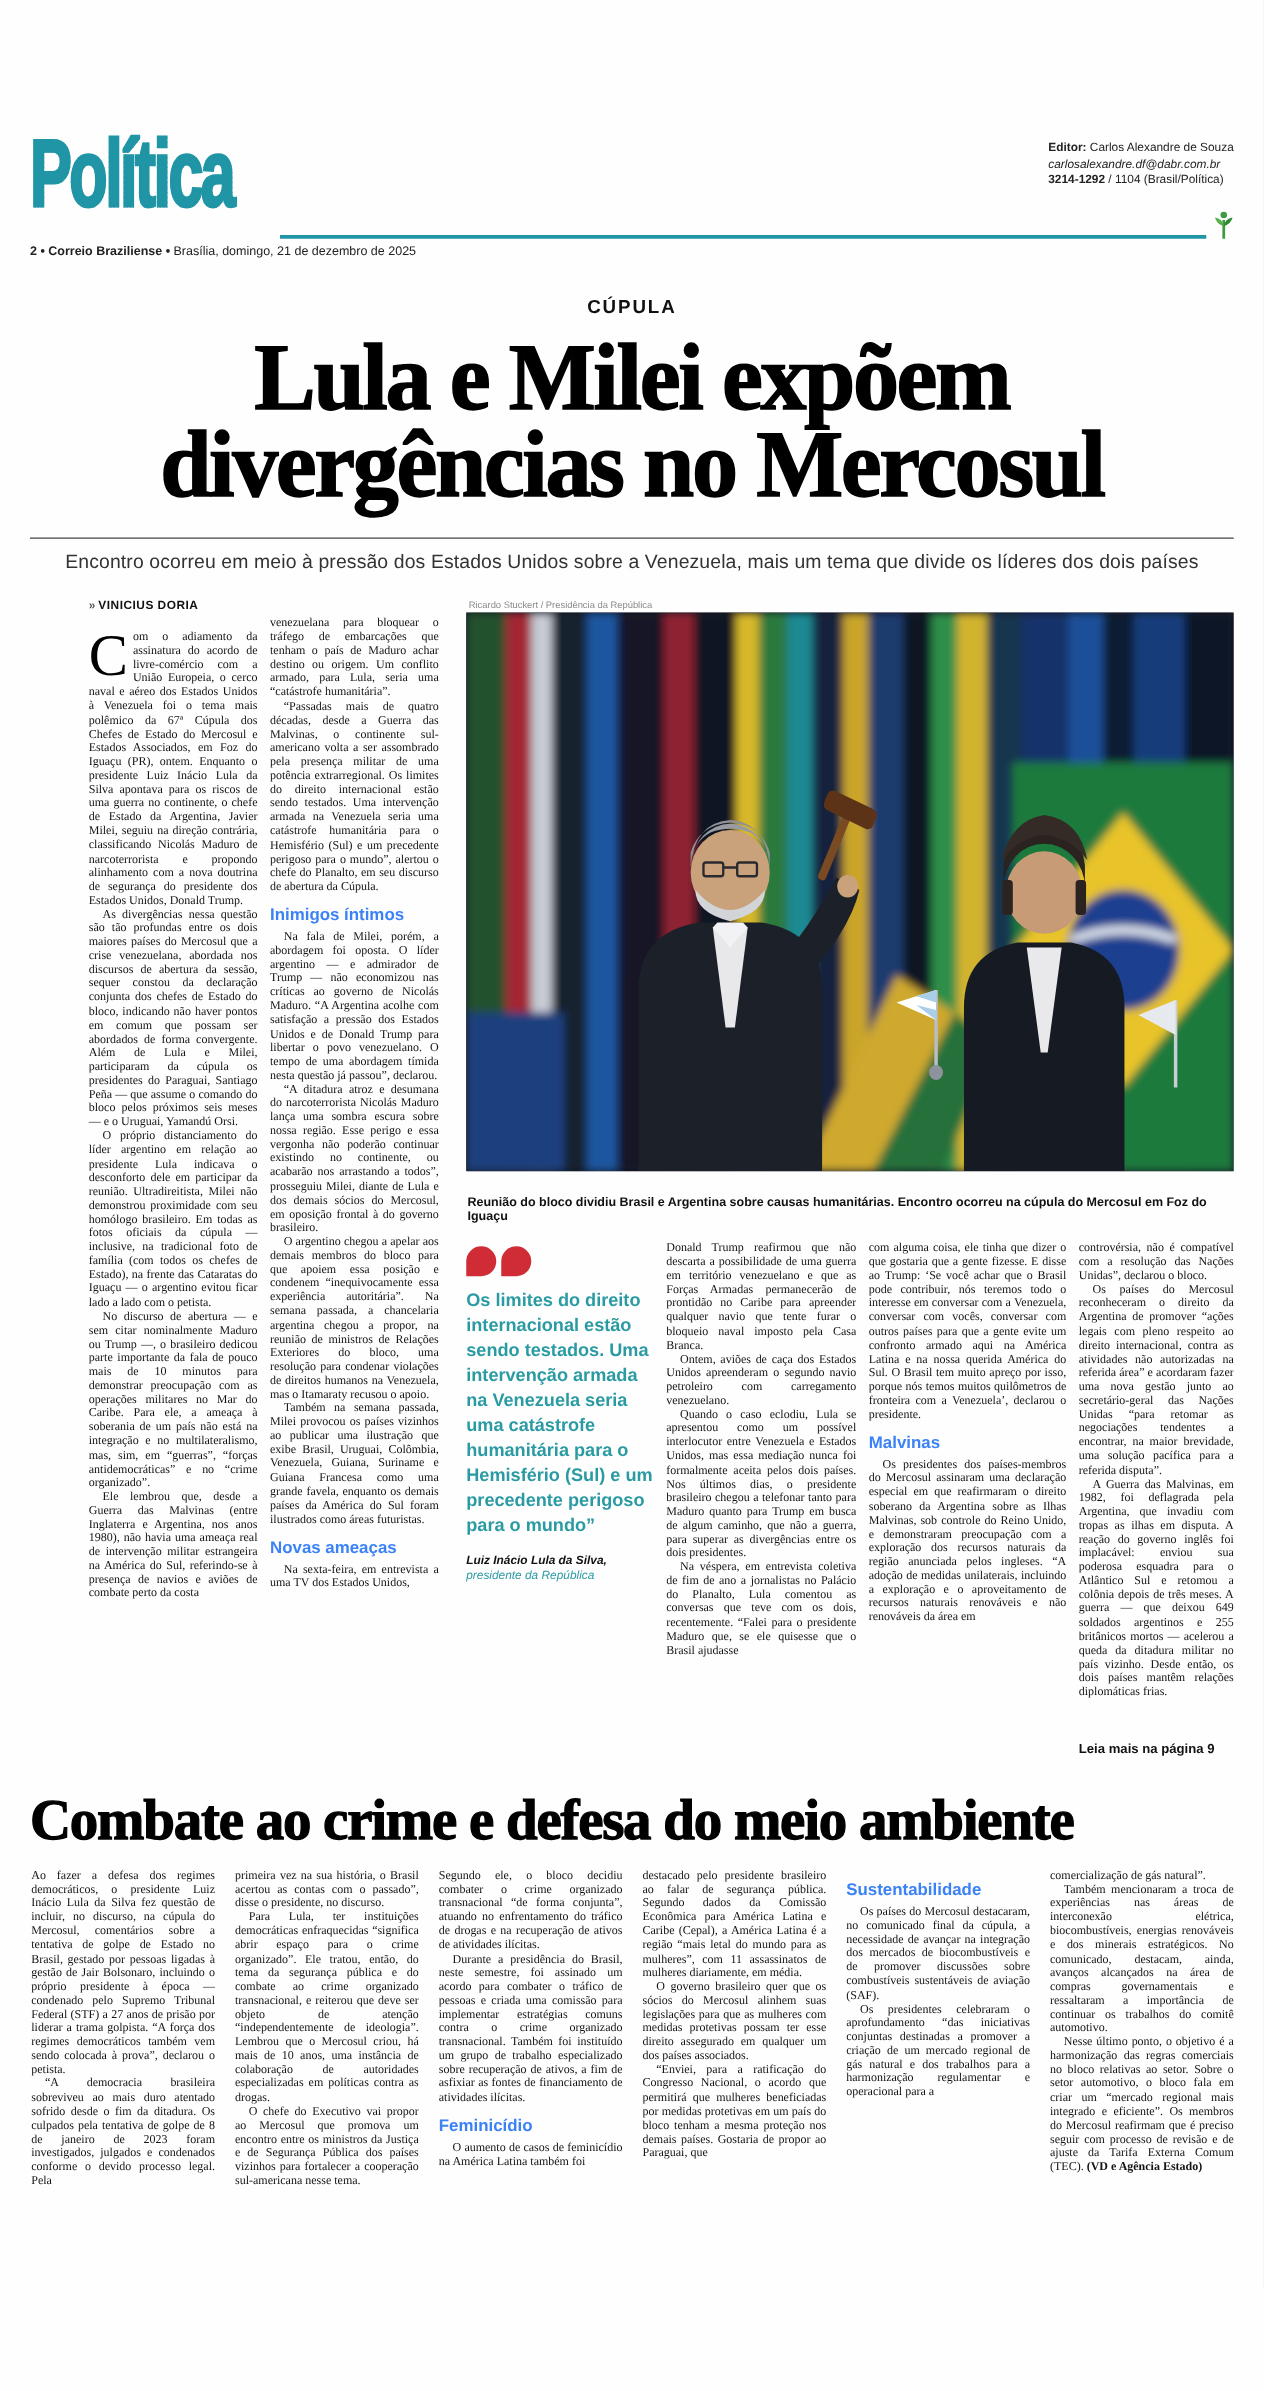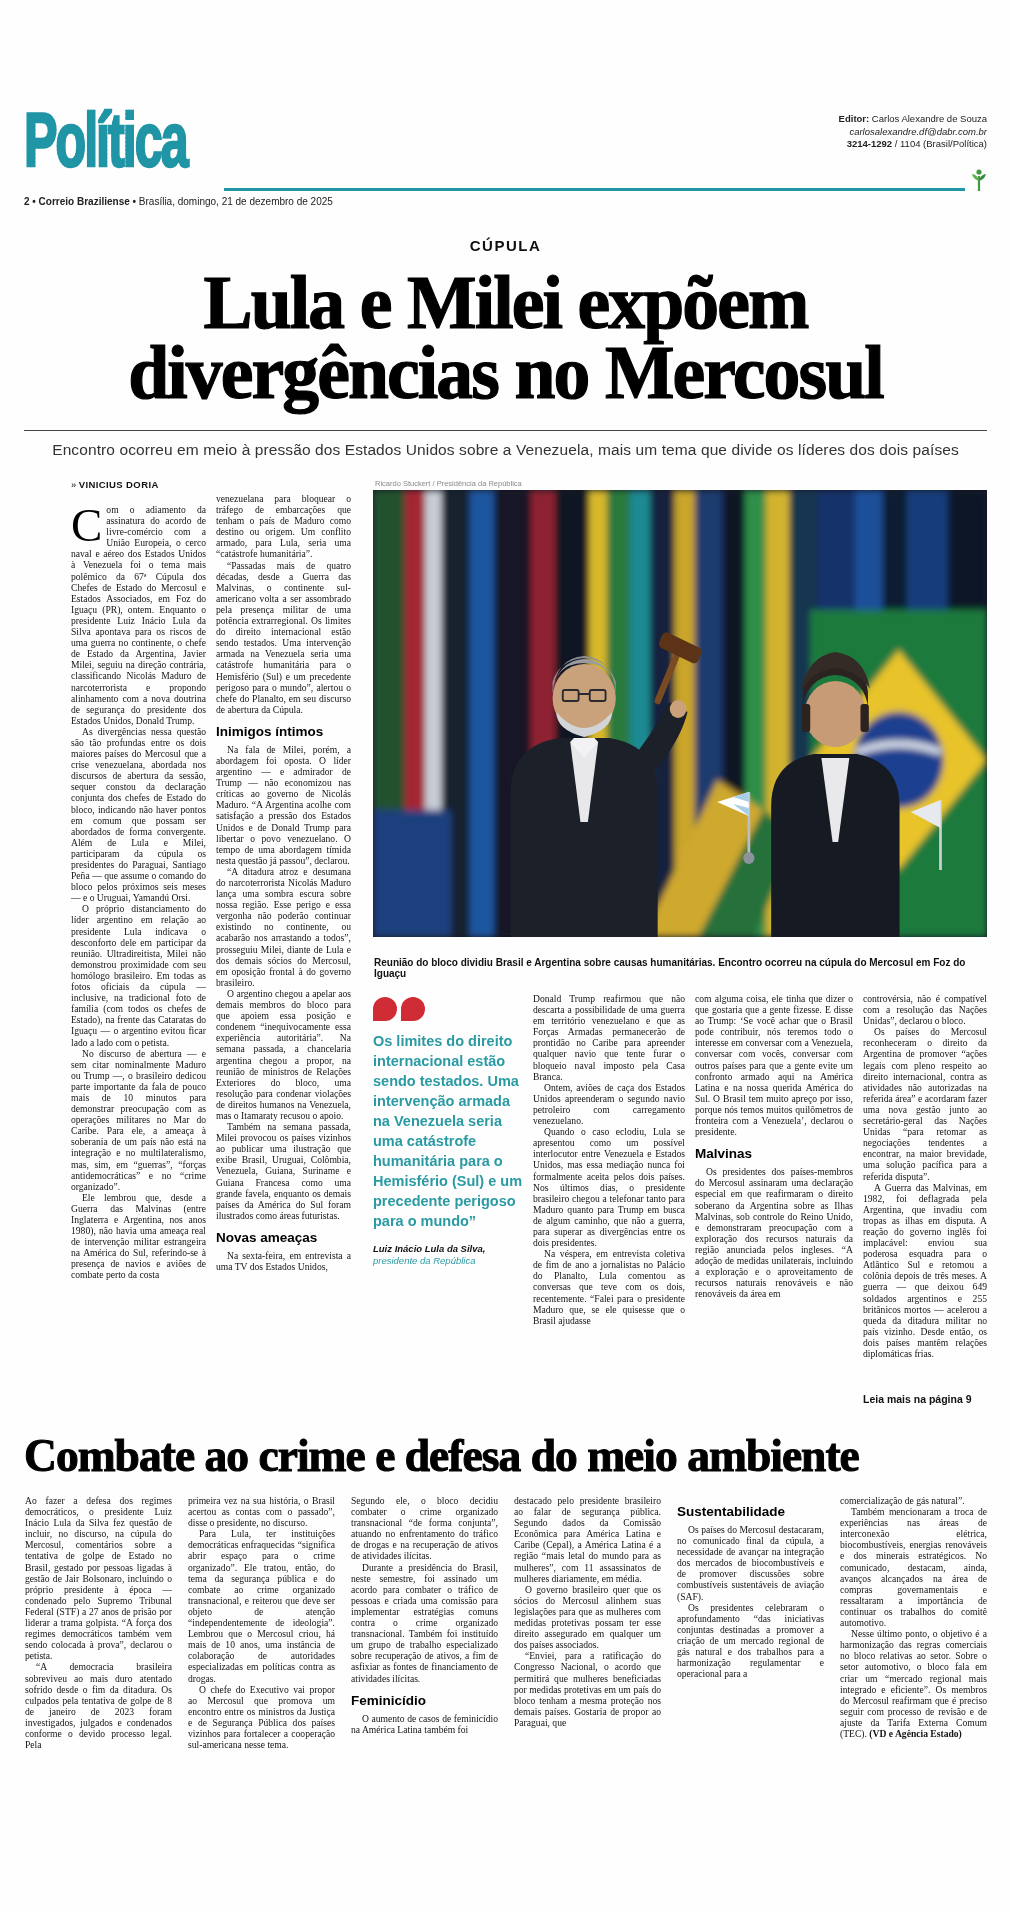--- a/index.html
+++ b/index.html
@@ -17,21 +17,21 @@
     font-family:"Liberation Sans", sans-serif; font-weight:bold;
     font-size:76px; line-height:0.95; color:#1f95a5;
     letter-spacing:-3px; transform:scaleX(.66); transform-origin:left bottom;
     -webkit-text-stroke:2.5px #1f95a5; white-space:nowrap;
     background-image:radial-gradient(#16808f 0.8px, transparent 0.9px);
     background-size:4px 4px; -webkit-background-clip:text; background-clip:text;
   }
   .masthead-spacer { flex:1; }
   .editor-block {
     font-family:"Liberation Sans", sans-serif; font-size:9.5px; line-height:1.3;
-    text-align:right; color:#222; padding-bottom:26px; white-space:nowrap;
+    color:#222; padding-bottom:26px; white-space:nowrap;
   }
   .editor-block .em { font-style:italic; }
   .editor-block b { font-weight:bold; }
   .teal-rule-row { display:flex; align-items:flex-end; margin-top:-8px; }
   .teal-rule { flex:1; height:3px; background:#1f95a5; }
   .sprout-icon { width:16px; height:24px; margin-left:6px; margin-bottom:-1px; }
   .dateline {
     font-family:"Liberation Sans", sans-serif; font-size:10px; color:#222;
     margin-top:5px;
   }
@@ -54,21 +54,21 @@
   }
 
   
   .bp {
     font-size:9.6px; line-height:11.1px; text-align:justify;
     text-indent:11px; hyphens:auto; color:#131313;
   }
   .bp.noindent { text-indent:0; }
   .colsub {
     font-family:"Liberation Sans", sans-serif; font-weight:bold;
-    font-size:13.5px; margin:9px 0 5px 0; text-indent:0; color:#000000;
+    font-size:13.5px; margin:9px 0 5px 0; text-indent:0; color:#3b82f6;
   }
   .dropcap {
     float:left; font-size:47px; line-height:38px; padding:2px 4px 0 0;
     font-weight:normal; color:#000;
   }
 
   
   .lead-row { display:flex; margin-top:14px; height:928px; overflow:hidden; }
   .lead-col1 { width:135px; margin-right:10px;margin-left:47px; }
   .lead-col2 { width:135px; margin-right:22px; padding-top:14px; }
@@ -166,21 +166,21 @@
           <span class="mk">»</span><span>VINICIUS DORIA</span>
         </div>
         <p class="bp noindent"><span class="dropcap">C</span><span>om o adiamento da assinatura do acordo de livre-comércio com a União Europeia, o cerco naval e aéreo dos Estados Unidos à Venezuela foi o tema mais polêmico da 67ª Cúpula dos Chefes de Estado do Mercosul e Estados Associados, em Foz do Iguaçu (PR), ontem. Enquanto o presidente Luiz Inácio Lula da Silva apontava para os riscos de uma guerra no continente, o chefe de Estado da Argentina, Javier Milei, seguiu na direção contrária, classificando Nicolás Maduro de narcoterrorista e propondo alinhamento com a nova doutrina de segurança do presidente dos Estados Unidos, Donald Trump.</span></p>
         <p class="bp">As divergências nessa questão são tão profundas entre os dois maiores países do Mercosul que a crise venezuelana, abordada nos discursos de abertura da sessão, sequer constou da declaração conjunta dos chefes de Estado do bloco, indicando não haver pontos em comum que possam ser abordados de forma convergente. Além de Lula e Milei, participaram da cúpula os presidentes do Paraguai, Santiago Peña — que assume o comando do bloco pelos próximos seis meses — e o Uruguai, Yamandú Orsi.</p>
         <p class="bp">O próprio distanciamento do líder argentino em relação ao presidente Lula indicava o desconforto dele em participar da reunião. Ultradireitista, Milei não demonstrou proximidade com seu homólogo brasileiro. Em todas as fotos oficiais da cúpula — inclusive, na tradicional foto de família (com todos os chefes de Estado), na frente das Cataratas do Iguaçu — o argentino evitou ficar lado a lado com o petista.</p>
         <p class="bp">No discurso de abertura — e sem citar nominalmente Maduro ou Trump —, o brasileiro dedicou parte importante da fala de pouco mais de 10 minutos para demonstrar preocupação com as operações militares no Mar do Caribe. Para ele, a ameaça à soberania de um país não está na integração e no multilateralismo, mas, sim, em “guerras”, “forças antidemocráticas” e no “crime organizado”.</p>
         <p class="bp">Ele lembrou que, desde a Guerra das Malvinas (entre Inglaterra e Argentina, nos anos 1980), não havia uma ameaça real de intervenção militar estrangeira na América do Sul, referindo-se à presença de navios e aviões de combate perto da costa</p>
       </div>
 
       <div class="lead-col2">
-        <p class="bp noindent">venezuelana para bloquear o tráfego de embarcações que tenham o país de Maduro como destino ou origem. Um conflito armado, para Lula, seria uma “catástrofe humanitária”.</p>
+        <p class="bp noindent">venezuelana para bloquear o tráfego de embarcações que tenham o país de Maduro achar destino ou origem. Um conflito armado, para Lula, seria uma “catástrofe humanitária”.</p>
         <p class="bp">“Passadas mais de quatro décadas, desde a Guerra das Malvinas, o continente sul-americano volta a ser assombrado pela presença militar de uma potência extrarregional. Os limites do direito internacional estão sendo testados. Uma intervenção armada na Venezuela seria uma catástrofe humanitária para o Hemisfério (Sul) e um precedente perigoso para o mundo”, alertou o chefe do Planalto, em seu discurso de abertura da Cúpula.</p>
         <h3 class="colsub">Inimigos íntimos</h3>
         <p class="bp">Na fala de Milei, porém, a abordagem foi oposta. O líder argentino — e admirador de Trump — não economizou nas críticas ao governo de Nicolás Maduro. “A Argentina acolhe com satisfação a pressão dos Estados Unidos e de Donald Trump para libertar o povo venezuelano. O tempo de uma abordagem tímida nesta questão já passou”, declarou.</p>
         <p class="bp">“A ditadura atroz e desumana do narcoterrorista Nicolás Maduro lança uma sombra escura sobre nossa região. Esse perigo e essa vergonha não poderão continuar existindo no continente, ou acabarão nos arrastando a todos”, prosseguiu Milei, diante de Lula e dos demais sócios do Mercosul, em oposição frontal à do governo brasileiro.</p>
         <p class="bp">O argentino chegou a apelar aos demais membros do bloco para que apoiem essa posição e condenem “inequivocamente essa experiência autoritária”. Na semana passada, a chancelaria argentina chegou a propor, na reunião de ministros de Relações Exteriores do bloco, uma resolução para condenar violações de direitos humanos na Venezuela, mas o Itamaraty recusou o apoio.</p>
         <p class="bp">Também na semana passada, Milei provocou os países vizinhos ao publicar uma ilustração que exibe Brasil, Uruguai, Colômbia, Venezuela, Guiana, Suriname e Guiana Francesa como uma grande favela, enquanto os demais países da América do Sul foram ilustrados como áreas futuristas.</p>
         <h3 class="colsub">Novas ameaças</h3>
         <p class="bp">Na sexta-feira, em entrevista a uma TV dos Estados Unidos,</p>
       </div>
 

